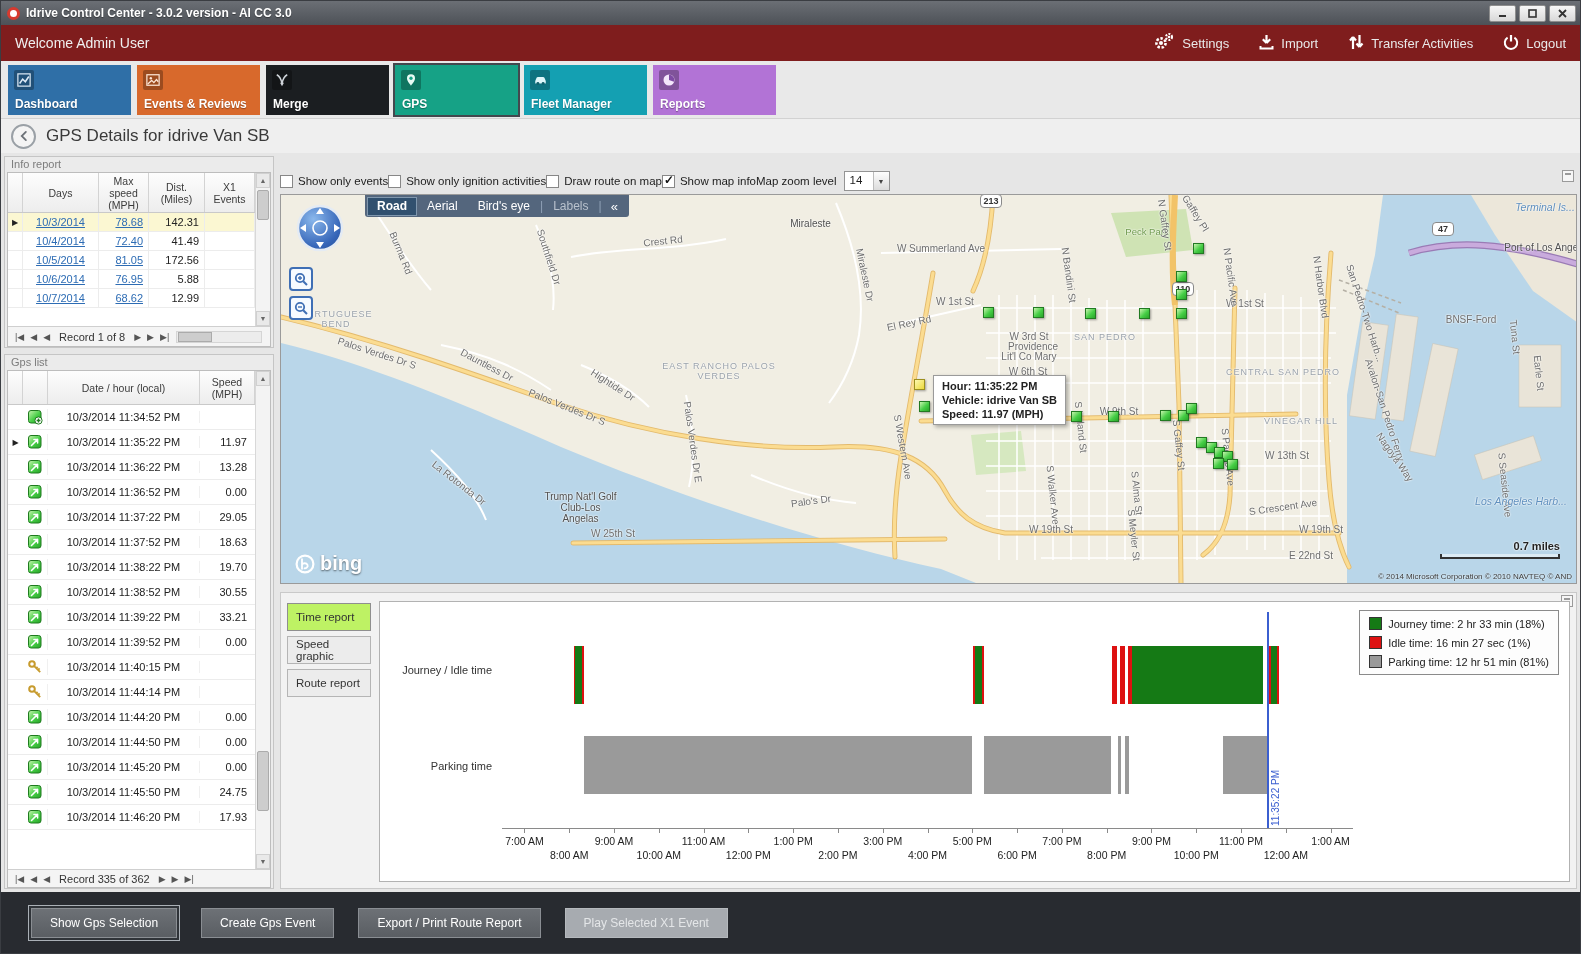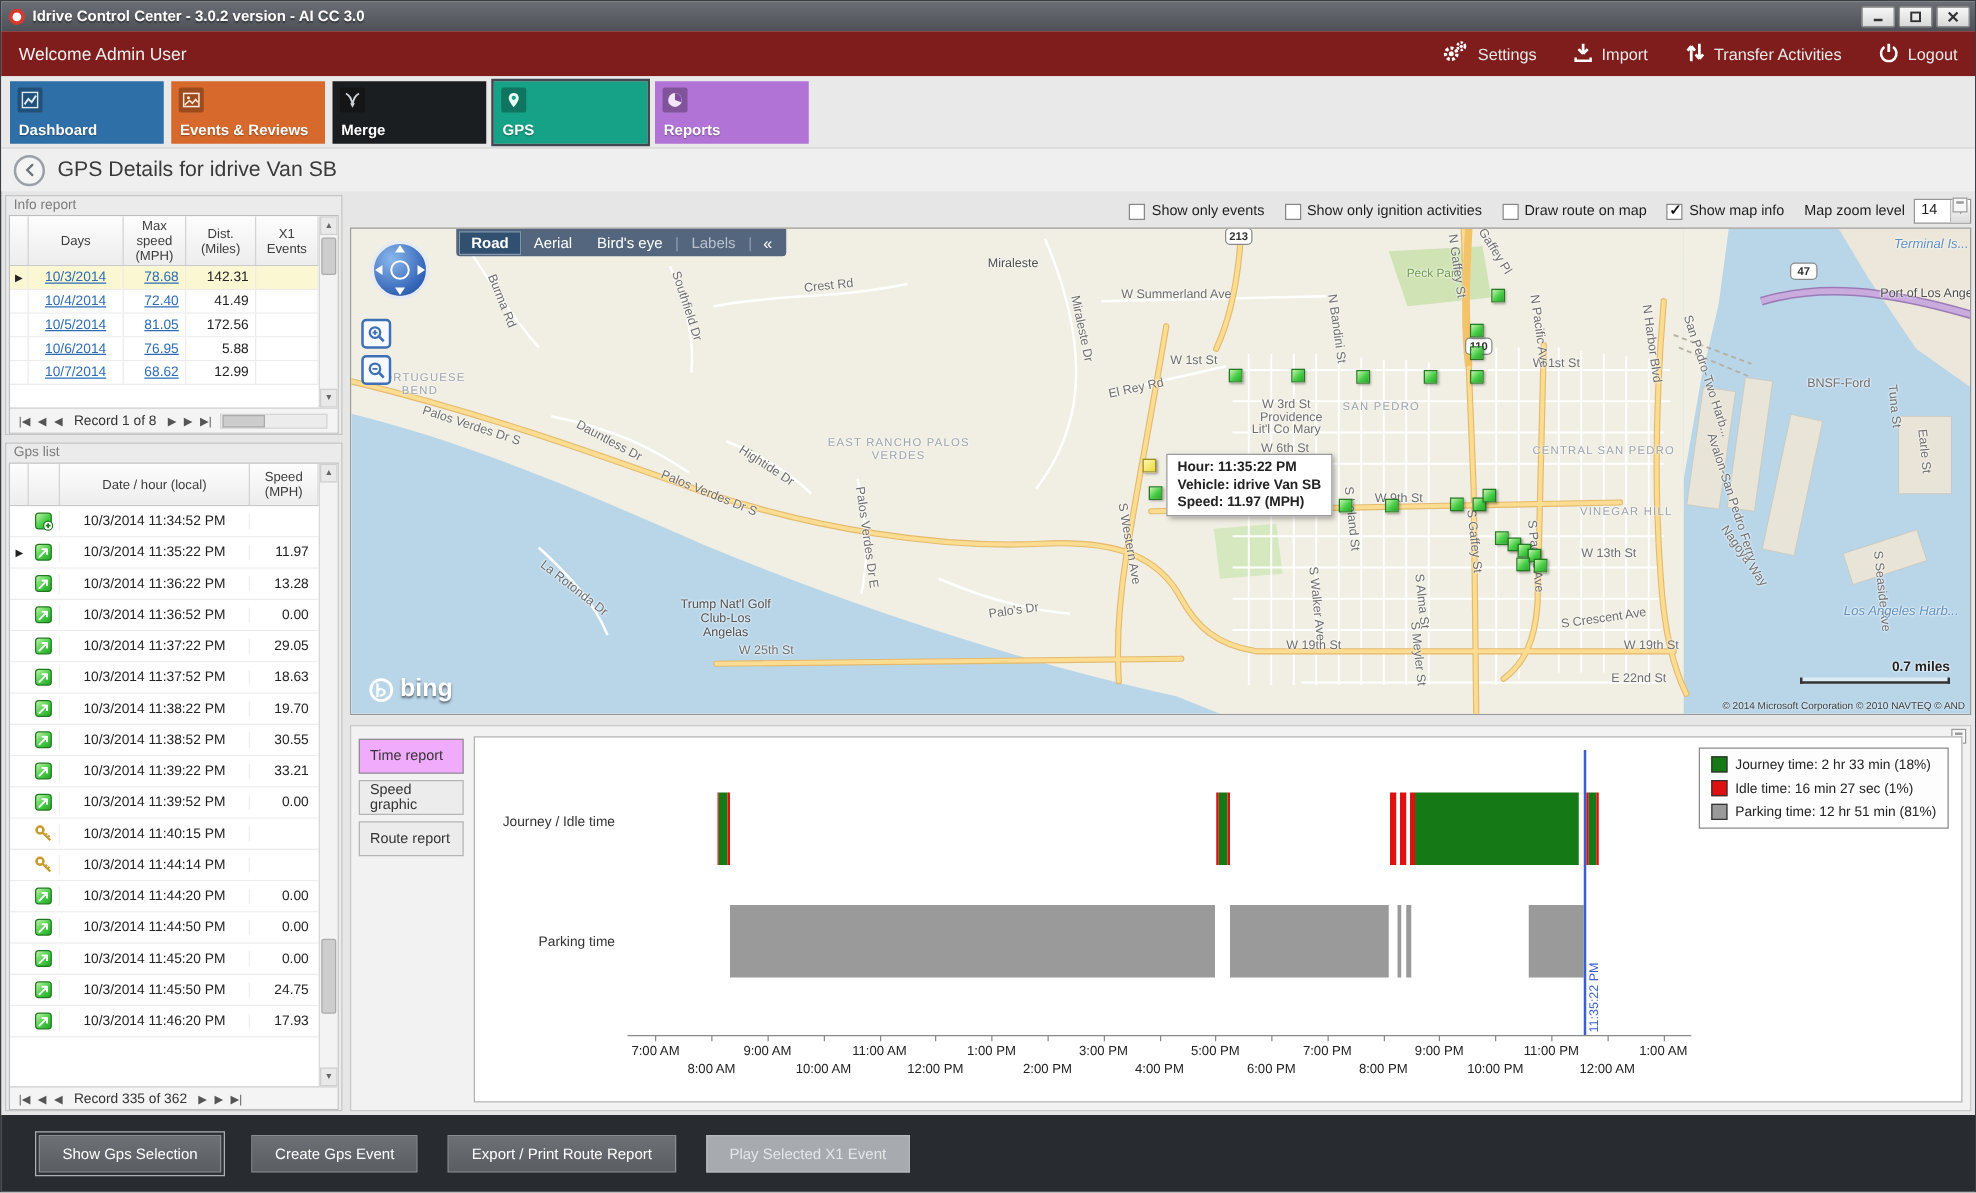--- a/index.html
+++ b/index.html
@@ -84,21 +84,21 @@
 
   
   .gps-head { height:34px; }
   .grow { display:flex; height:25px; border-bottom:1px solid #ececec; background:#fff; align-items:center; }
   .g-m { width:15px; flex:0 0 15px; font-size:8px; text-align:center; color:#222; }
   .g-ic { width:25px; flex:0 0 25px; display:flex; align-items:center; justify-content:center; border-right:1px solid #f0f0f0; }
   .g-date { width:152px; flex:0 0 152px; text-align:center; border-right:1px solid #f0f0f0; }
   .g-spd { flex:1; text-align:right; padding-right:8px; }
 
   
-  .maptools { height:26px; flex:0 0 26px; display:flex; align-items:center; gap:16px; font-size:11.5px; color:#1d1d1d; position:relative;justify-content:flex-end; }
+  .maptools { margin-top:12px; height:26px; flex:0 0 26px; display:flex; align-items:center; font-size:11.5px; color:#1d1d1d; position:relative; }
   .cb { display:flex; align-items:center; gap:5px; }
   .cbbox { width:13px; height:13px; border:1px solid #878787; background:#fff; position:relative; }
   .cbbox.on::after { content:"✓"; position:absolute; left:1px; top:-3px; font-size:12px; font-weight:bold; color:#111; }
   .zoomgrp { display:flex; align-items:center; gap:7px; }
   .combo { display:flex; width:46px; height:20px; border:1px solid #949494; background:#fff; }
   .combo .val { flex:1; padding:2px 0 0 5px; font-size:11.5px; }
   .combo .cbtn { width:16px; border-left:1px solid #bcbcbc; background:linear-gradient(#fdfdfd,#dcdcdc);
     display:flex; align-items:center; justify-content:center; font-size:7px; color:#444; }
   .minibox { position:absolute; right:3px; top:2px; width:12px; height:12px; border:1px solid #9a9a9a; background:#f6f6f6; }
   .minibox::after { content:""; position:absolute; left:2px; right:2px; top:2px; height:2px; background:#9a9a9a; }
@@ -133,21 +133,21 @@
     font-weight:bold; font-size:20px; text-shadow:0 1px 2px rgba(0,0,0,.55); }
   .scale { position:absolute; right:16px; bottom:24px; z-index:5; text-align:right; font-size:11px; font-weight:bold; color:#222; text-shadow:0 0 2px #fff,0 0 2px #fff; }
   .scale .bar { margin-top:2px; height:5px; border:2px solid #333; border-top:none; width:120px; background:rgba(255,255,255,.5); }
   .copyright { position:absolute; right:4px; bottom:2px; z-index:5; font-size:8px; color:#3c3c3c; text-shadow:0 0 2px #fff; }
 
   
   .chartpanel { margin-top:8px; flex:1; min-height:0; background:#f2f2f2; border:1px solid #c9c9c9; display:flex; padding:8px 6px 6px 6px; position:relative; }
   .vtabs { width:88px; flex:0 0 88px; padding-top:2px; }
   .vtab { width:84px; height:28px; border:1px solid #b5b5b5; background:#ececec; display:flex; align-items:center;
     padding-left:8px; font-size:11.5px; color:#333; margin-bottom:5px; }
-  .vtab.active { background:#f0abfc; border-color:#8f8f8f; }
+  .vtab.active { background:#bef264; border-color:#8f8f8f; }
   .plot { flex:1; background:#fff; border:1px solid #b2b2b2; position:relative; margin-left:4px; }
   .rowlab { position:absolute; left:6px; width:106px; text-align:right; font-size:11px; color:#333; }
   .track { position:absolute; left:122px; right:216px; top:6px; bottom:52px; border-bottom:1px solid #8a8a8a; }
   .seg { position:absolute; }
   .seg.j { top:38px; height:58px; }
   .seg.p { top:128px; height:58px; }
   .tickmark { position:absolute; bottom:-5px; width:1px; height:5px; background:#8a8a8a; }
   .ticklab { position:absolute; transform:translateX(-50%); font-size:10.5px; color:#222; white-space:nowrap; }
   .ticklab.r0 { top:calc(100% + 7px); }
   .ticklab.r1 { top:calc(100% + 21px); }
@@ -272,20 +272,30 @@
       <span class="tlabel">Merge</span>
     </div>
     <div class="tile sel" style="background:#16a286">
       <span class="tico">
           <svg width="14" height="14" viewBox="0 0 16 16">
             <path d="M8 1.5 a4.6 4.6 0 0 1 4.6 4.6 c0 3.4 -4.6 8.4 -4.6 8.4 s-4.6 -5 -4.6 -8.4 A4.6 4.6 0 0 1 8 1.5 z" fill="#e8fbf4"></path>
             <circle cx="8" cy="6" r="1.9" fill="#16a286"></circle>
           </svg>
         </span>
       <span class="tlabel">GPS</span>
+    </div>
+    <div class="tile" style="background:#14a0b2">
+      <span class="tico">
+          <svg width="15" height="14" viewBox="0 0 17 16">
+            <path d="M2.5 9 L4 5.5 C4.3 4.8 4.9 4.5 5.6 4.5 H11.4 C12.1 4.5 12.7 4.8 13 5.5 L14.5 9 V12 H2.5 Z" fill="#dff6f9"></path>
+            <circle cx="5.5" cy="12" r="1.7" fill="#14606b"></circle>
+            <circle cx="11.5" cy="12" r="1.7" fill="#14606b"></circle>
+          </svg>
+        </span>
+      <span class="tlabel">Fleet Manager</span>
     </div>
     <div class="tile" style="background:#b273d6">
       <span class="tico">
           <svg width="14" height="14" viewBox="0 0 16 16">
             <circle cx="8" cy="8" r="6.3" fill="#f3e6fb"></circle>
             <path d="M8 8 L8 1.7 A6.3 6.3 0 0 1 13.7 10 Z" fill="#7e4ba3"></path>
           </svg>
         </span>
       <span class="tlabel">Reports</span>
     </div>

